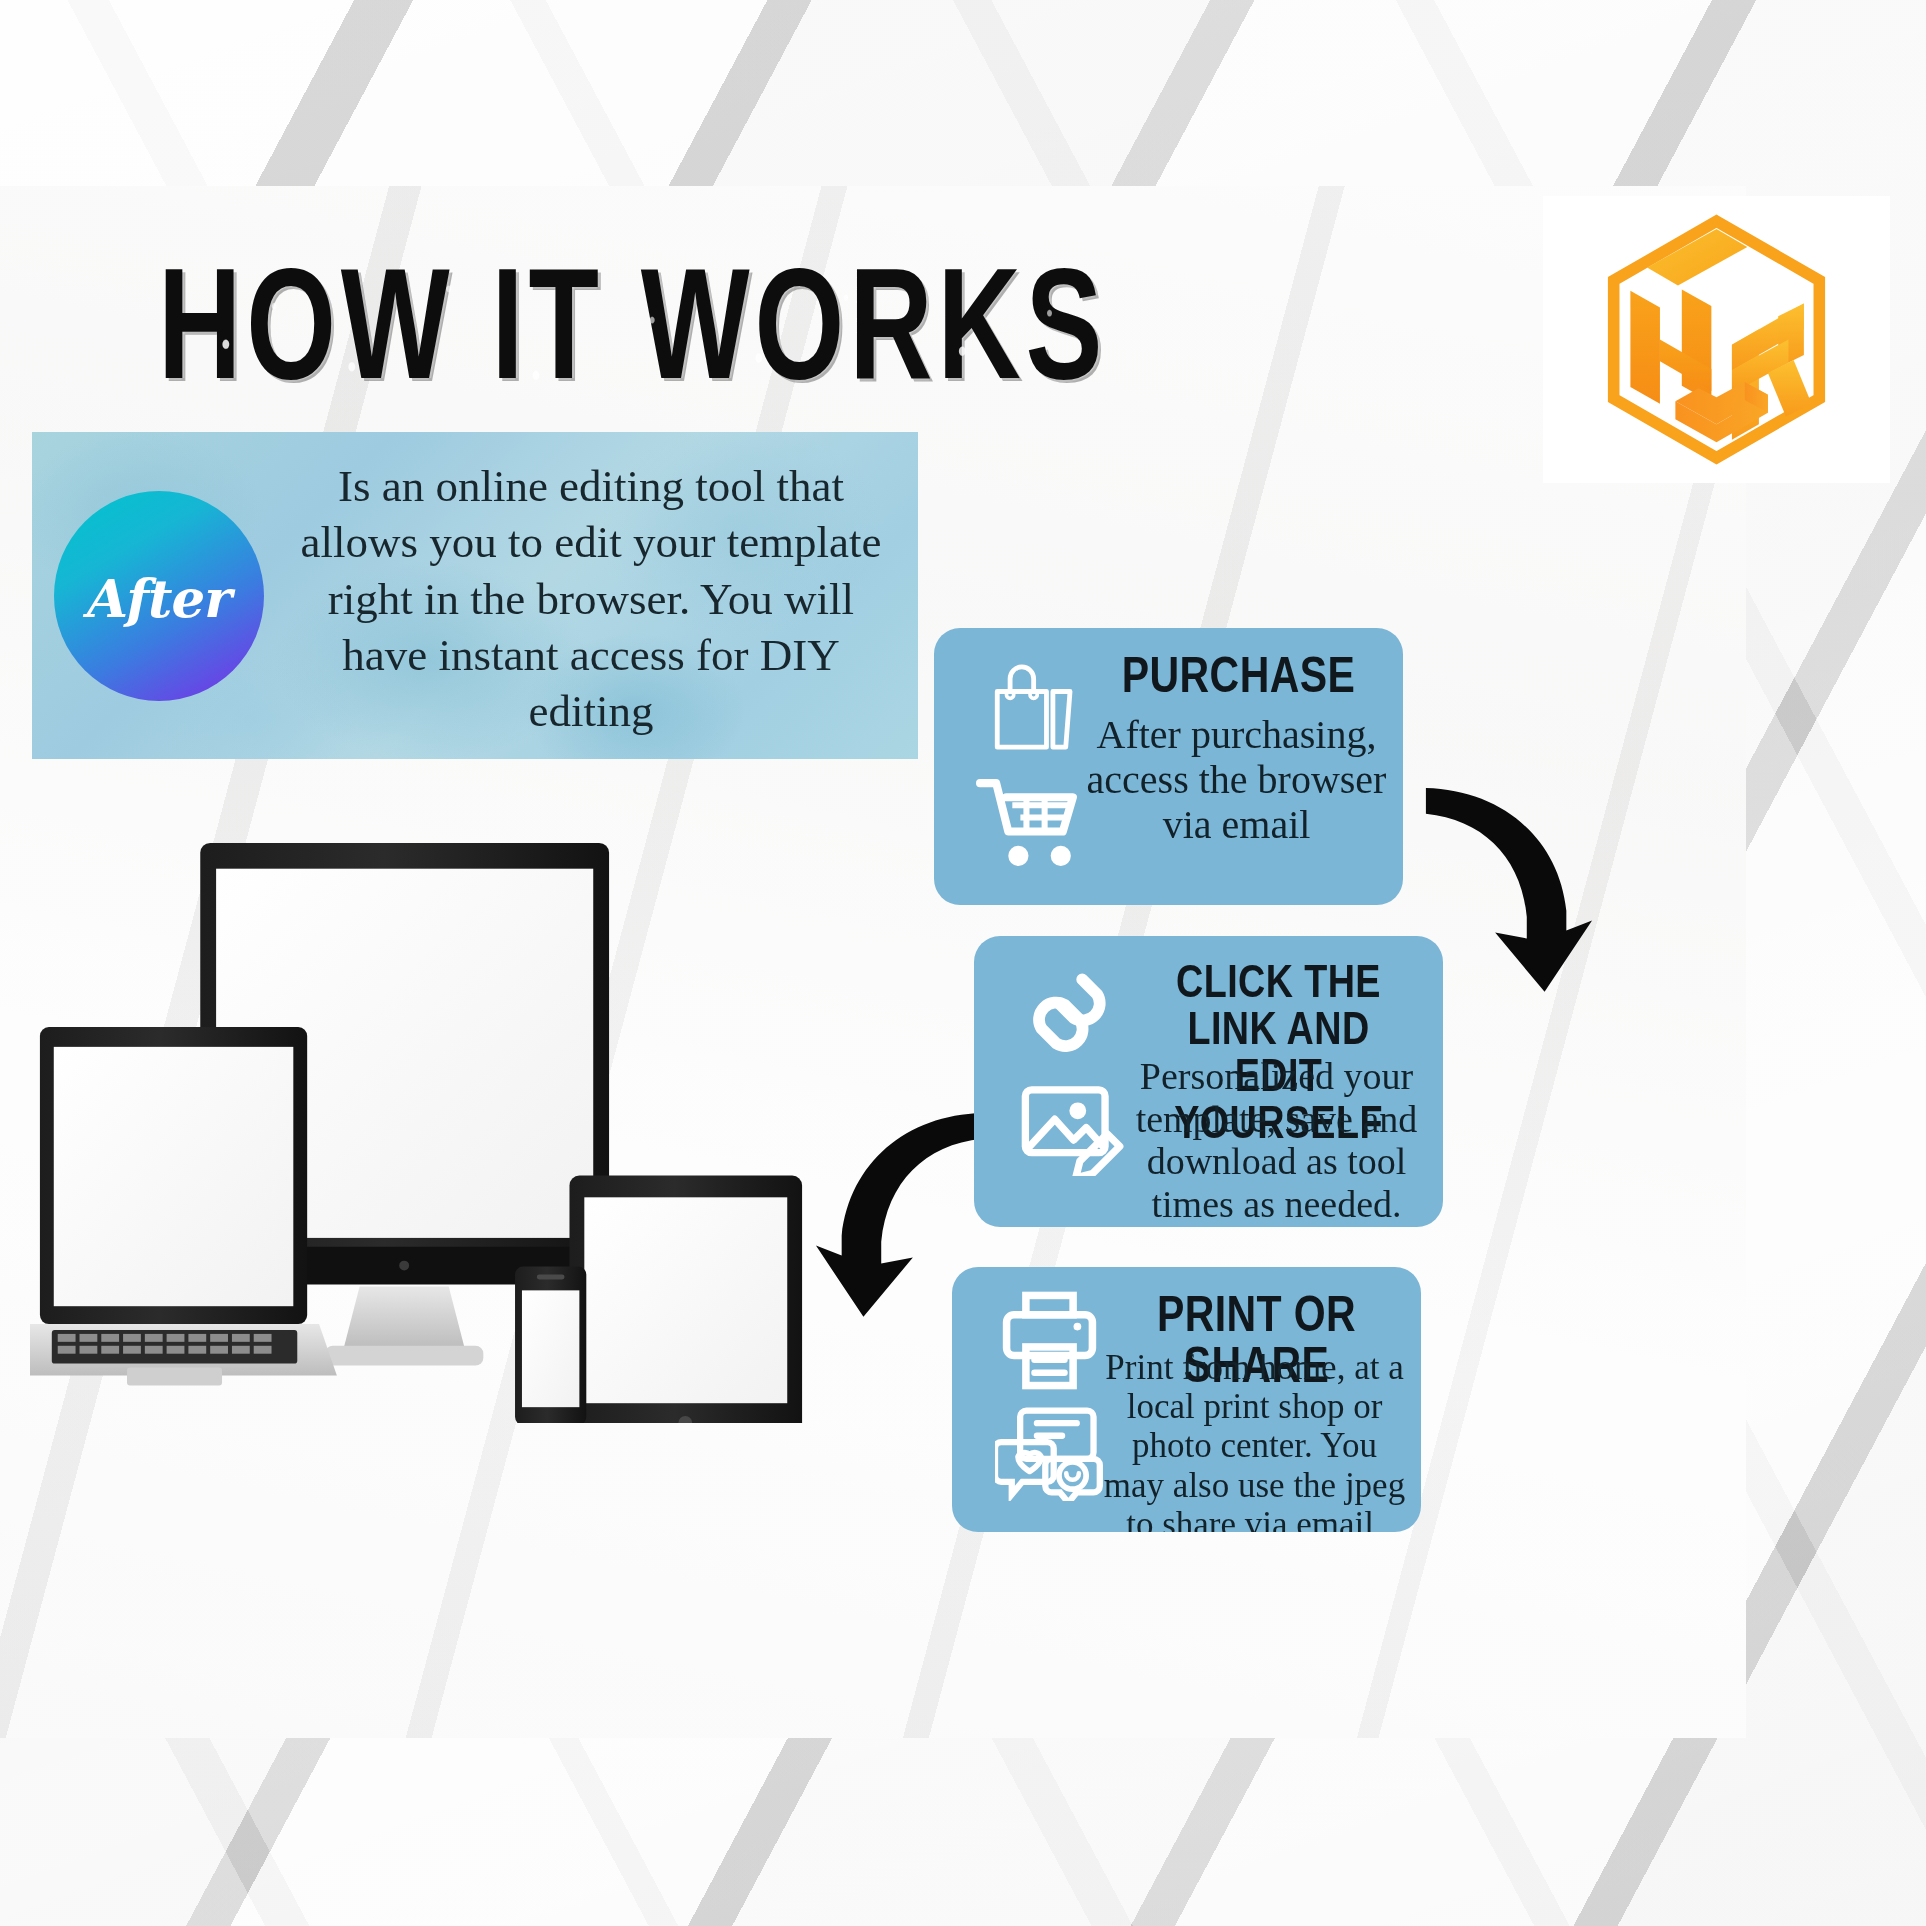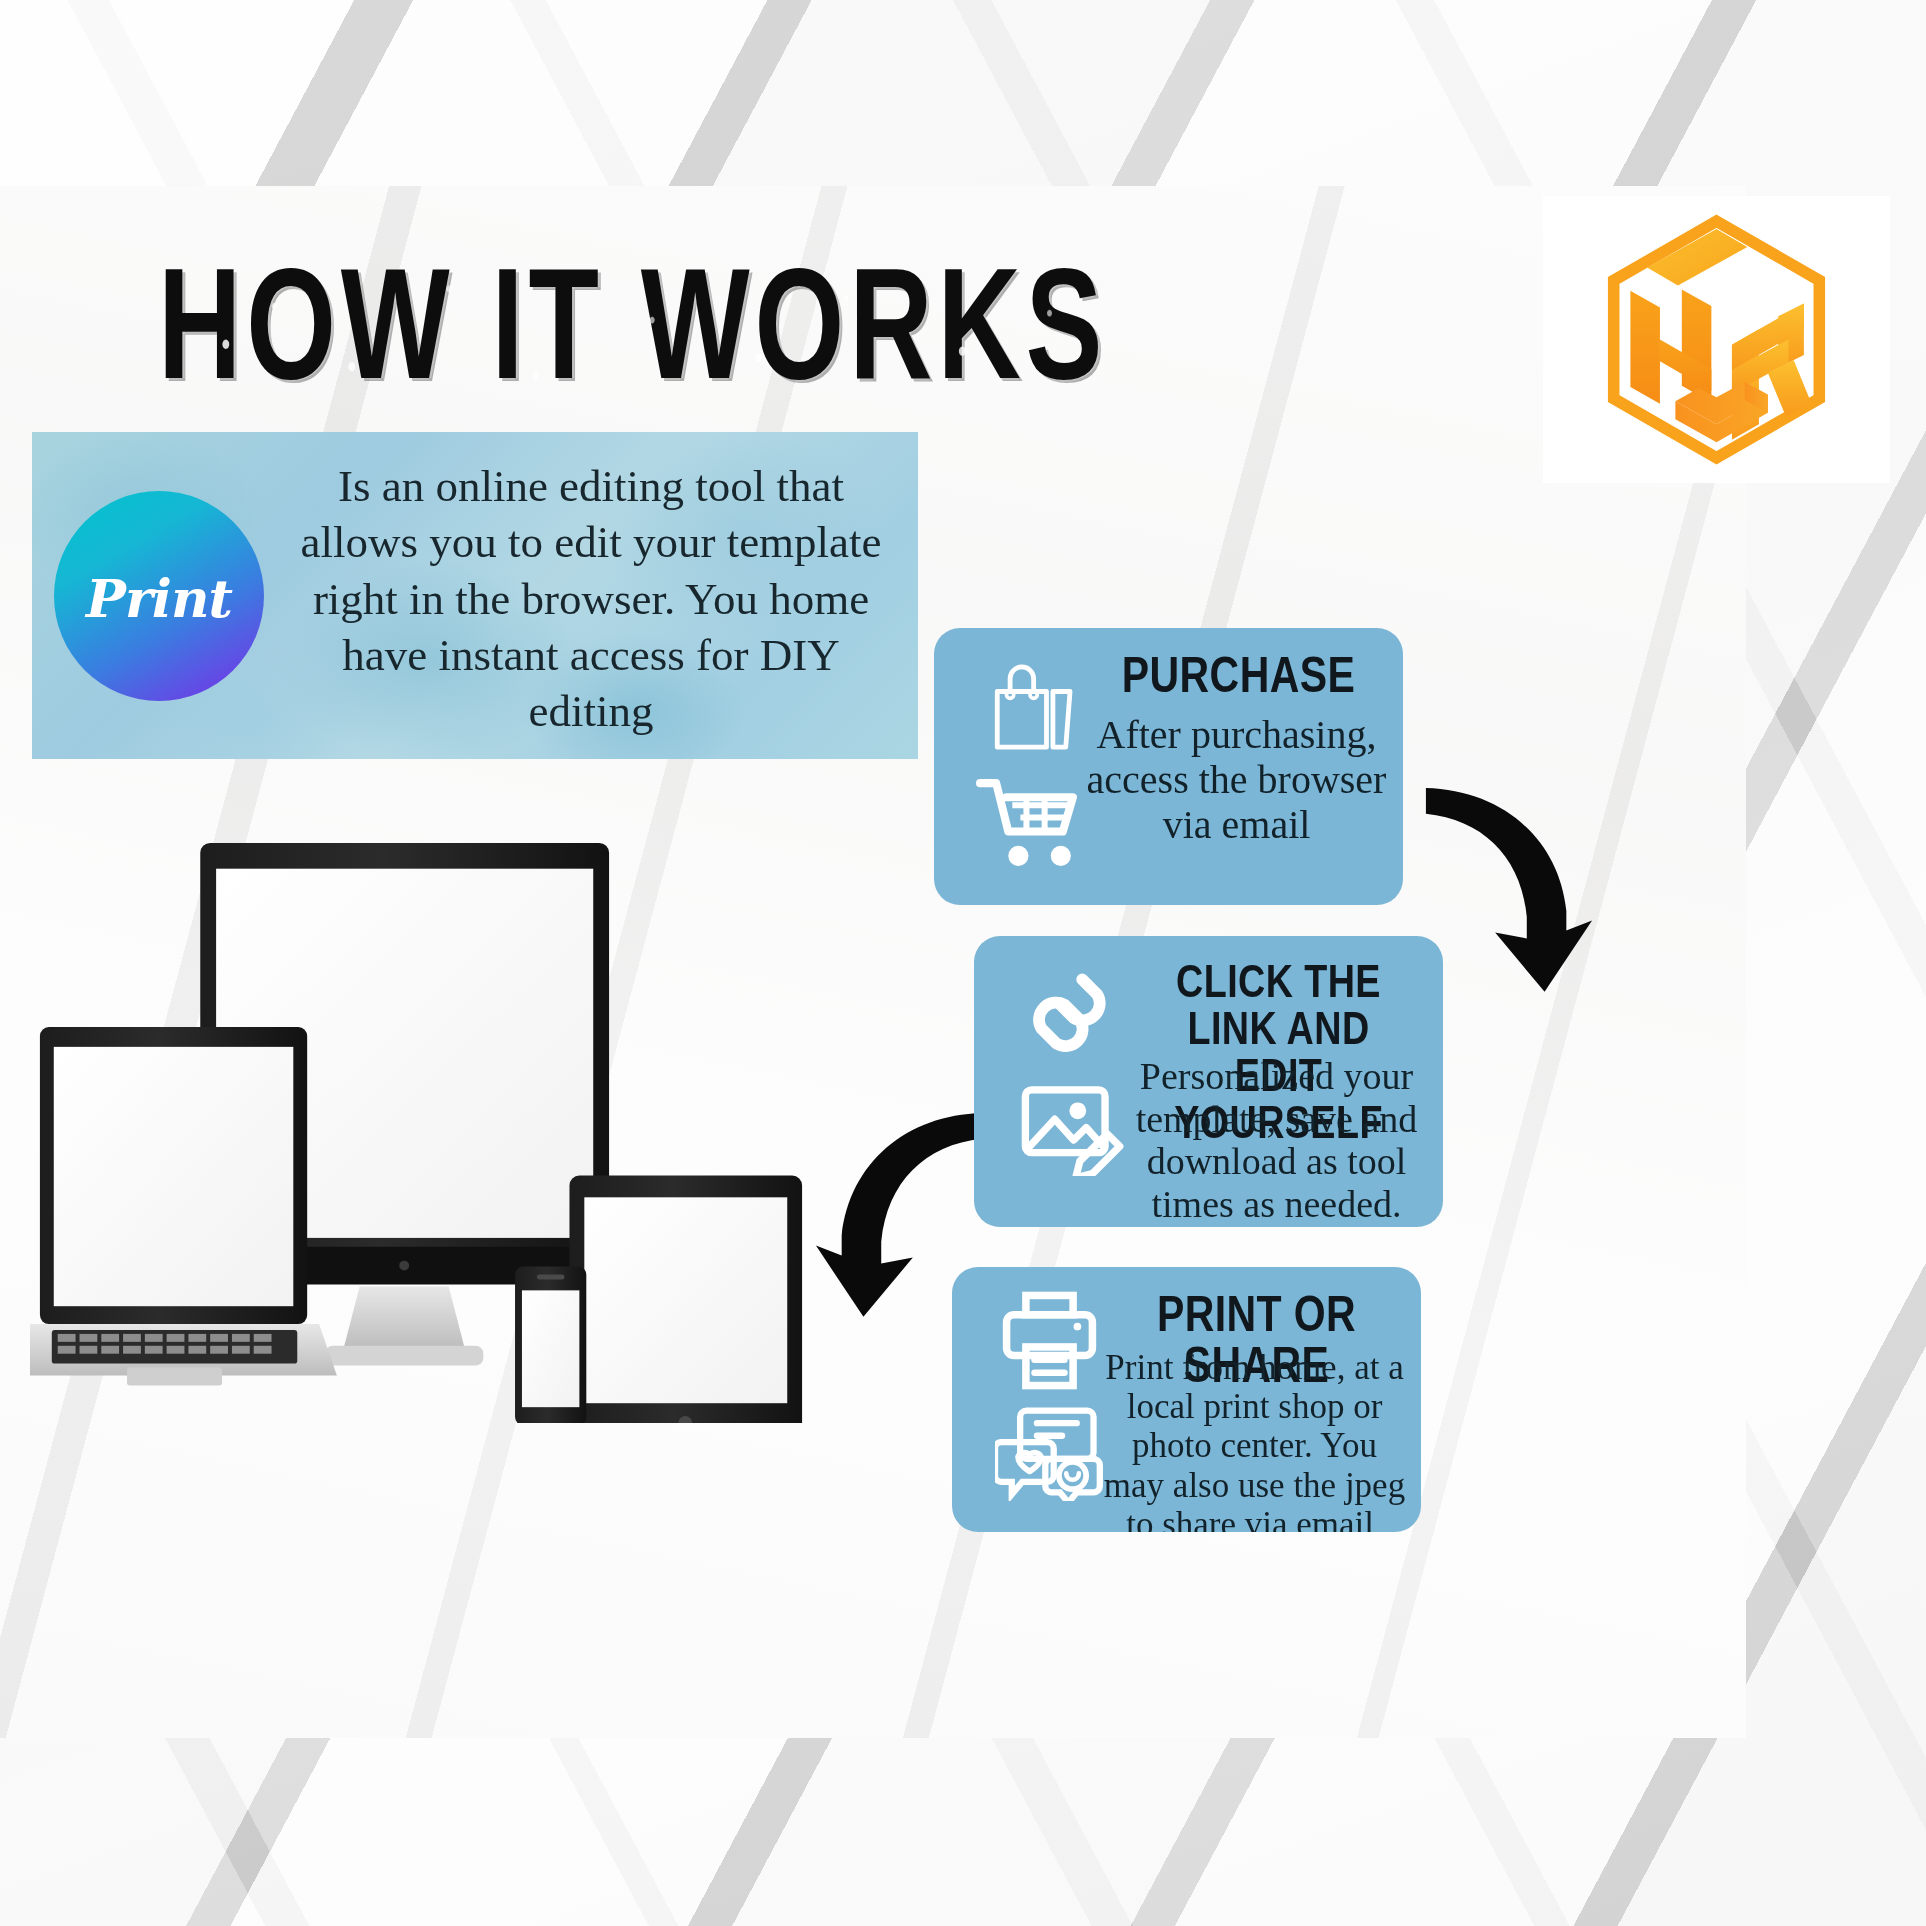--- a/index.html
+++ b/index.html
@@ -209,23 +209,23 @@
         <path d="M68 148 L68 162 L100 180 L140 157 L140 143 L100 166 Z"></path>
         <path d="M122 133 L140 143 L140 157 L122 147 Z"></path>
         <path d="M104 152 L126 152 L126 160 L104 160 Z" opacity="0"></path>
       </g>
 
     </svg>
   </div>
 
   <div id="canva-panel">
     <div id="canva-circle">
-      <span id="canva-word">Print</span>
+      <span id="canva-word">After</span>
     </div>
-    <div id="canva-text">Is an online editing tool that allows you to edit your template right in the browser. You home have instant access for DIY editing</div>
+    <div id="canva-text">Is an online editing tool that allows you to edit your template right in the browser. You will have instant access for DIY editing</div>
   </div>
 
   <div id="devices">
     <svg width="782" height="584" viewBox="0 0 790 590">
       <defs>
         <linearGradient id="scr" x1="0" y1="0" x2="1" y2="1">
           <stop offset="0" stop-color="#ffffff"></stop>
             <stop offset="1" stop-color="#f2f2f2"></stop>
         </linearGradient>
         <linearGradient id="bez" x1="0" y1="0" x2="1" y2="0">

